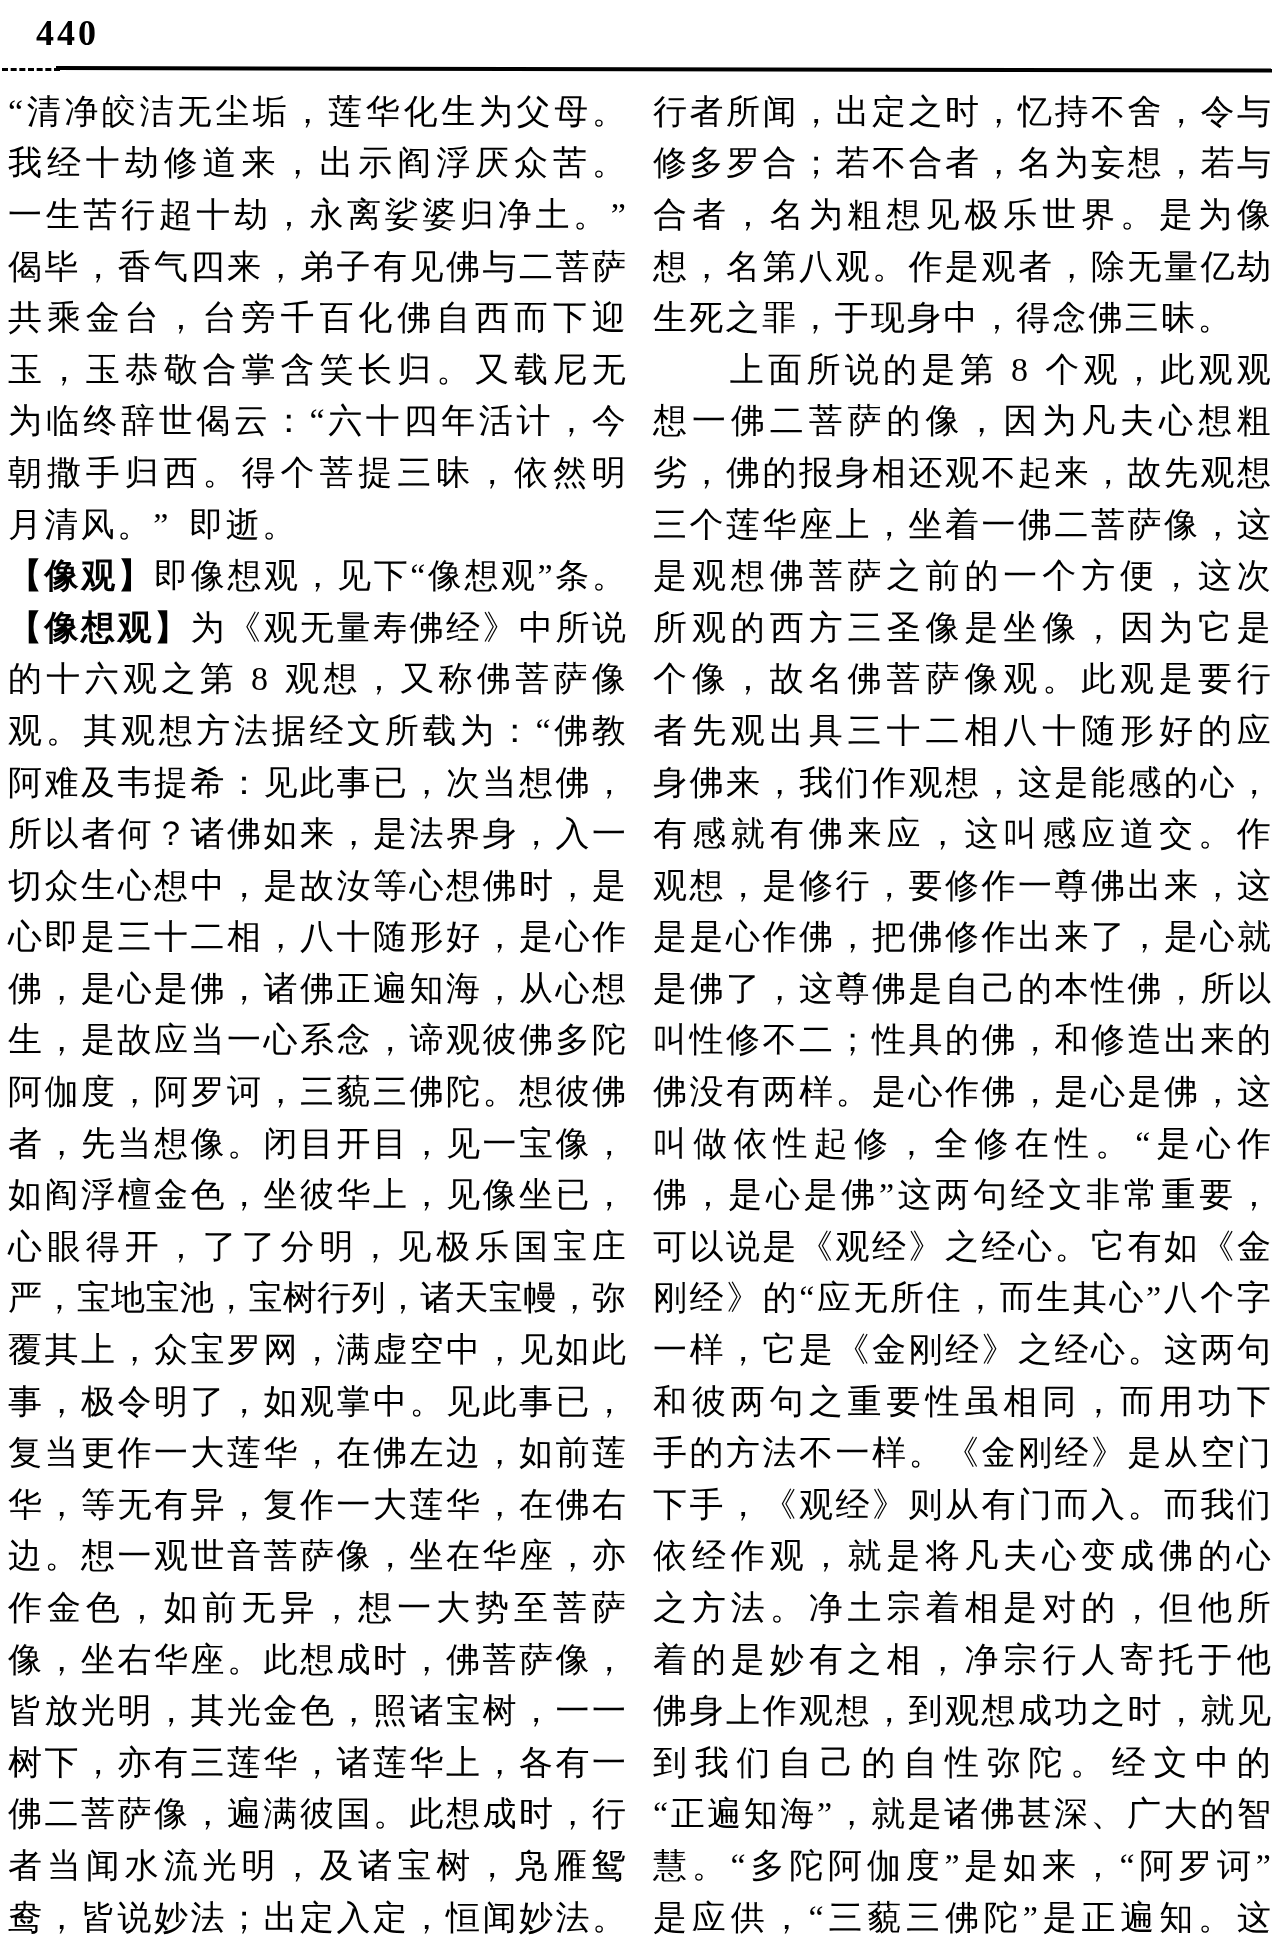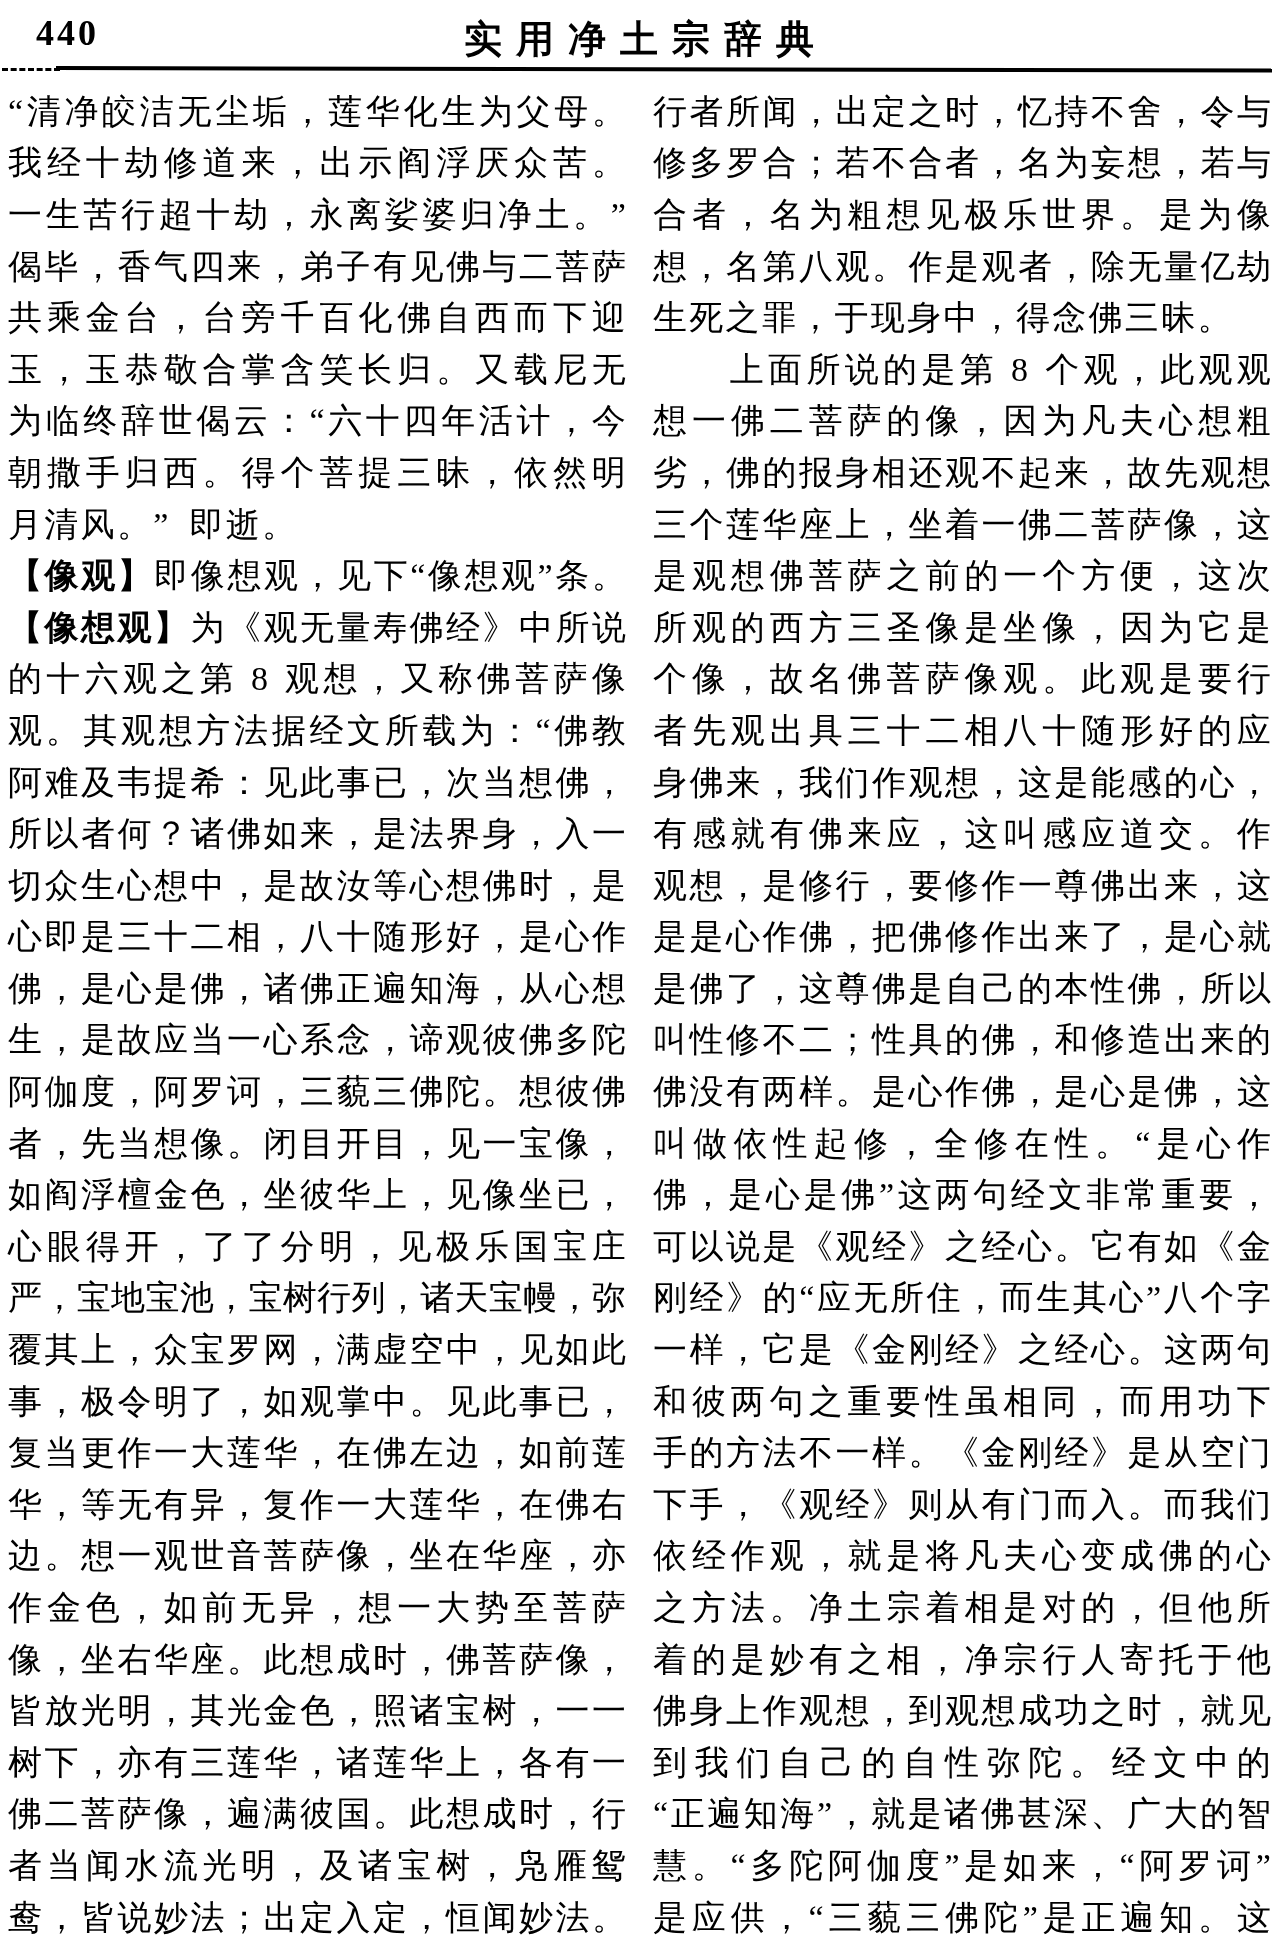--- a/index.html
+++ b/index.html
@@ -47,21 +47,20 @@
   .line.flush{justify-content:flex-start;}
   .line.flush .ch{width:36.3px;}
   .ch{line-height:1;white-space:pre;}
   .ch.hw{font-weight:bold;}
 </style>
 </head>
 <body>
 
 <div class="page">
   <div class="pageno">440</div>
-  <div class="title">实用净土宗辞典</div>
   <div class="rule"></div>
   <div class="rule-frag"></div>
   <div class="col col-left">
       <div class="line">
         <span class="ch">“</span>
         <span class="ch">清</span>
         <span class="ch">净</span>
         <span class="ch">皎</span>
         <span class="ch">洁</span>
         <span class="ch">无</span>

